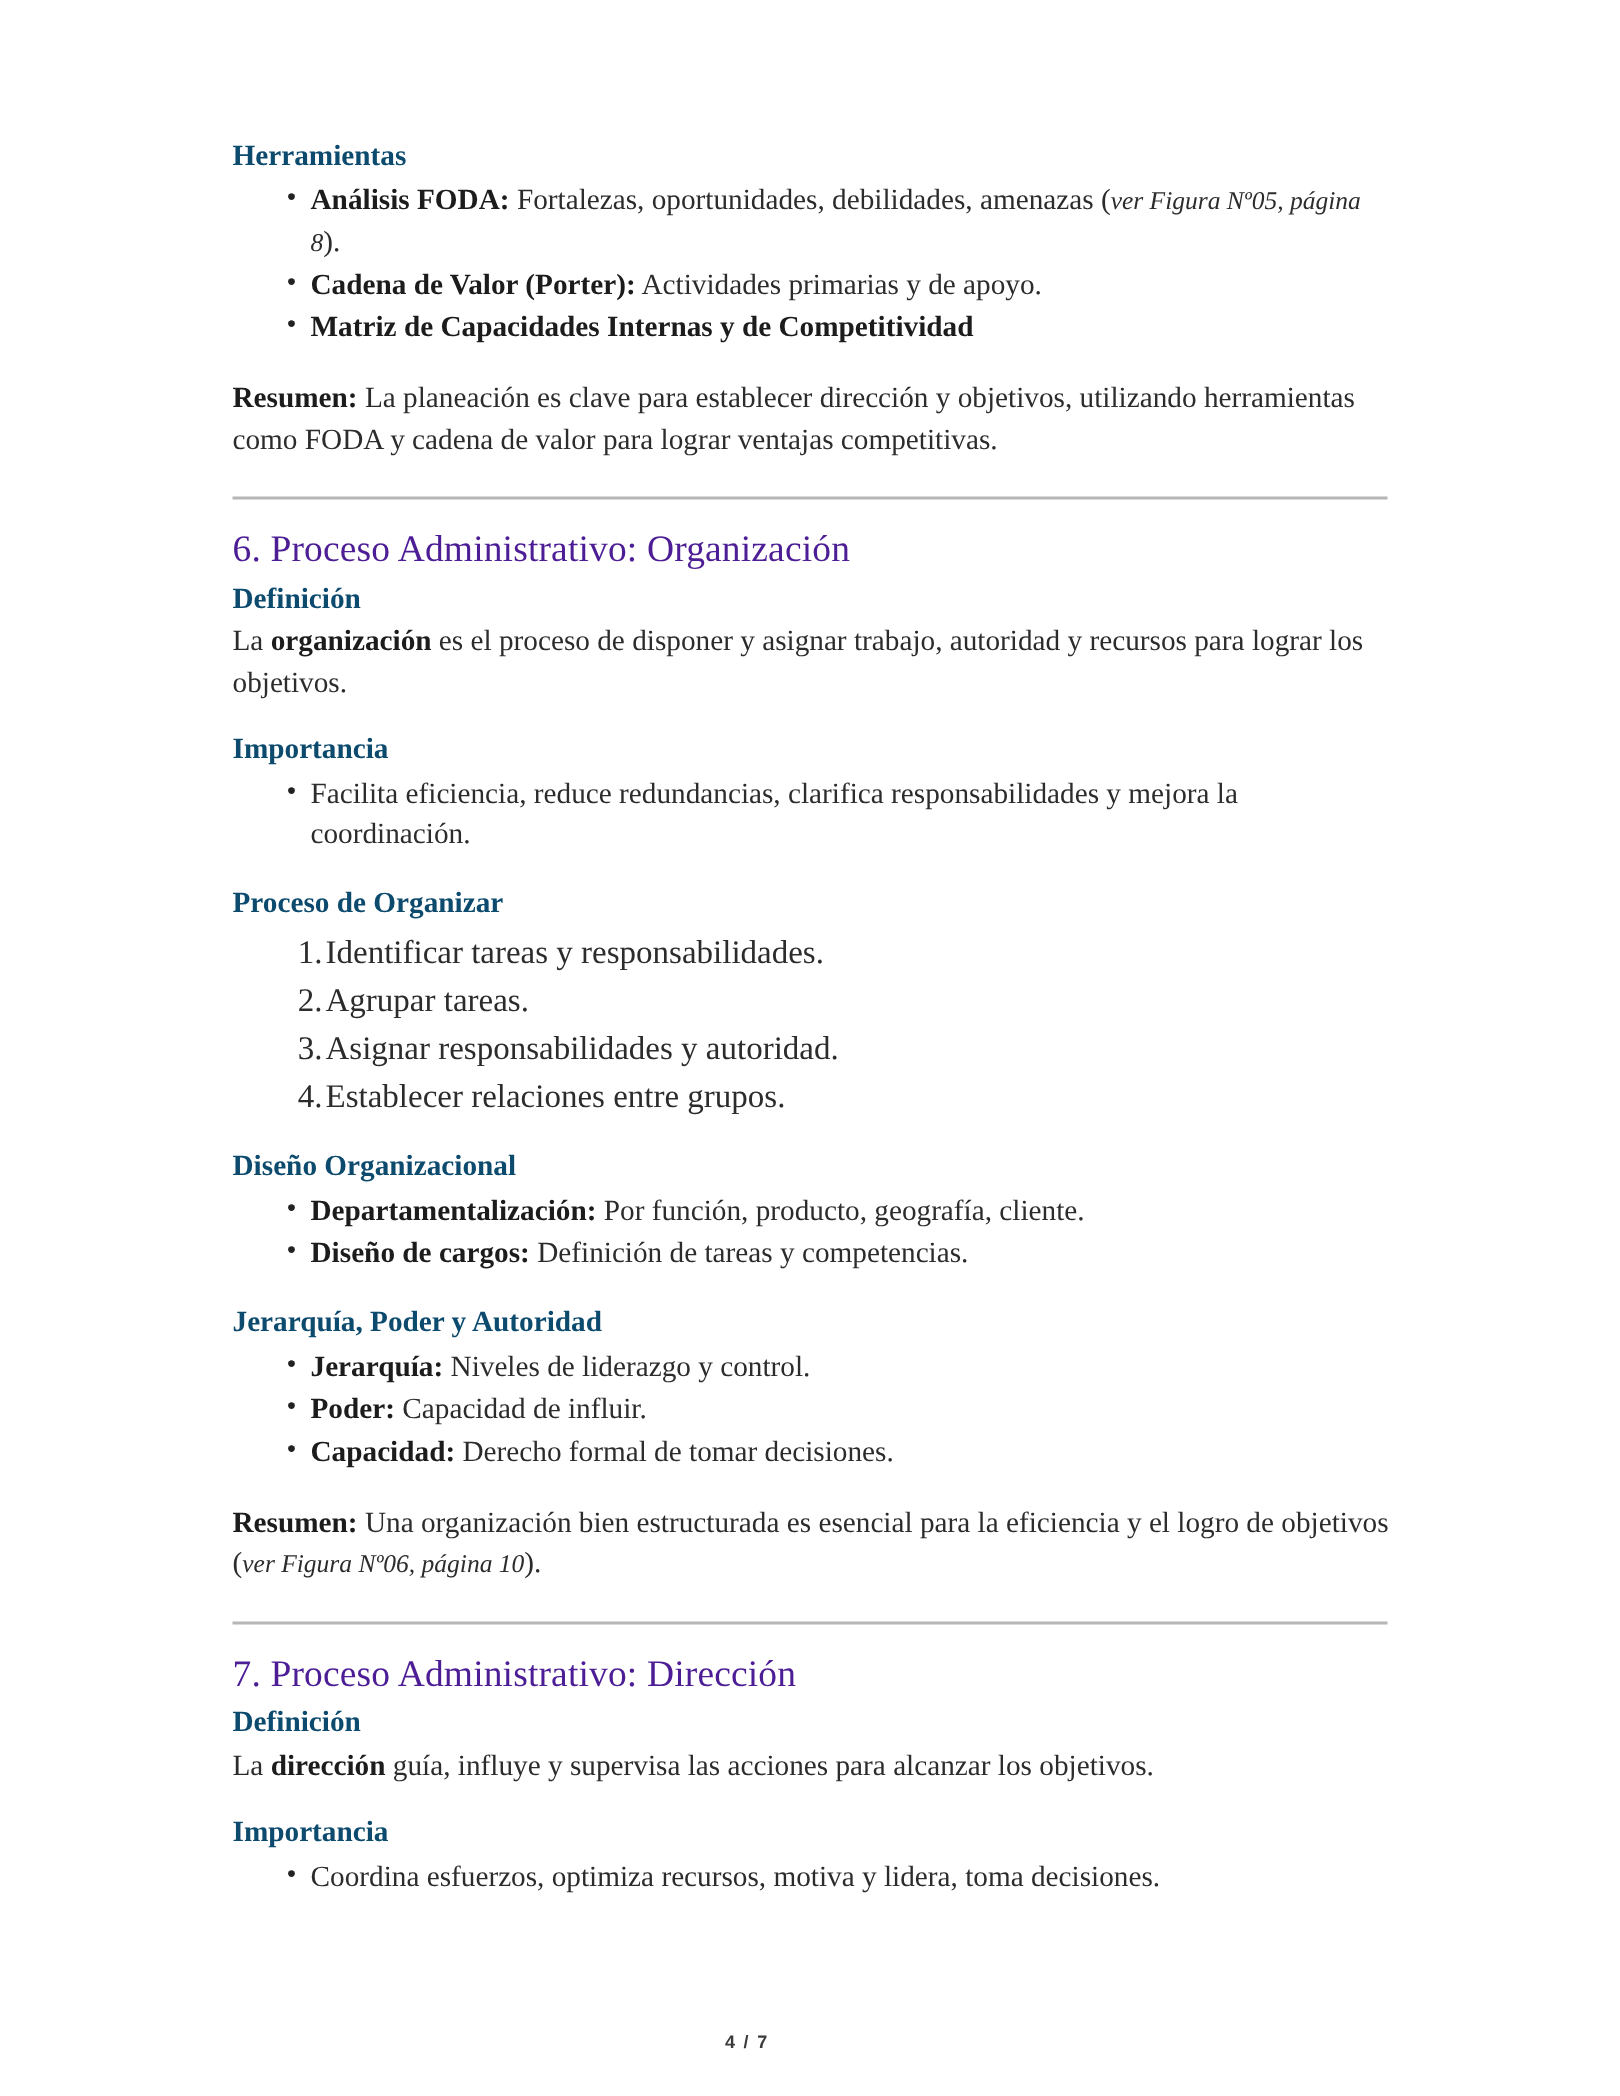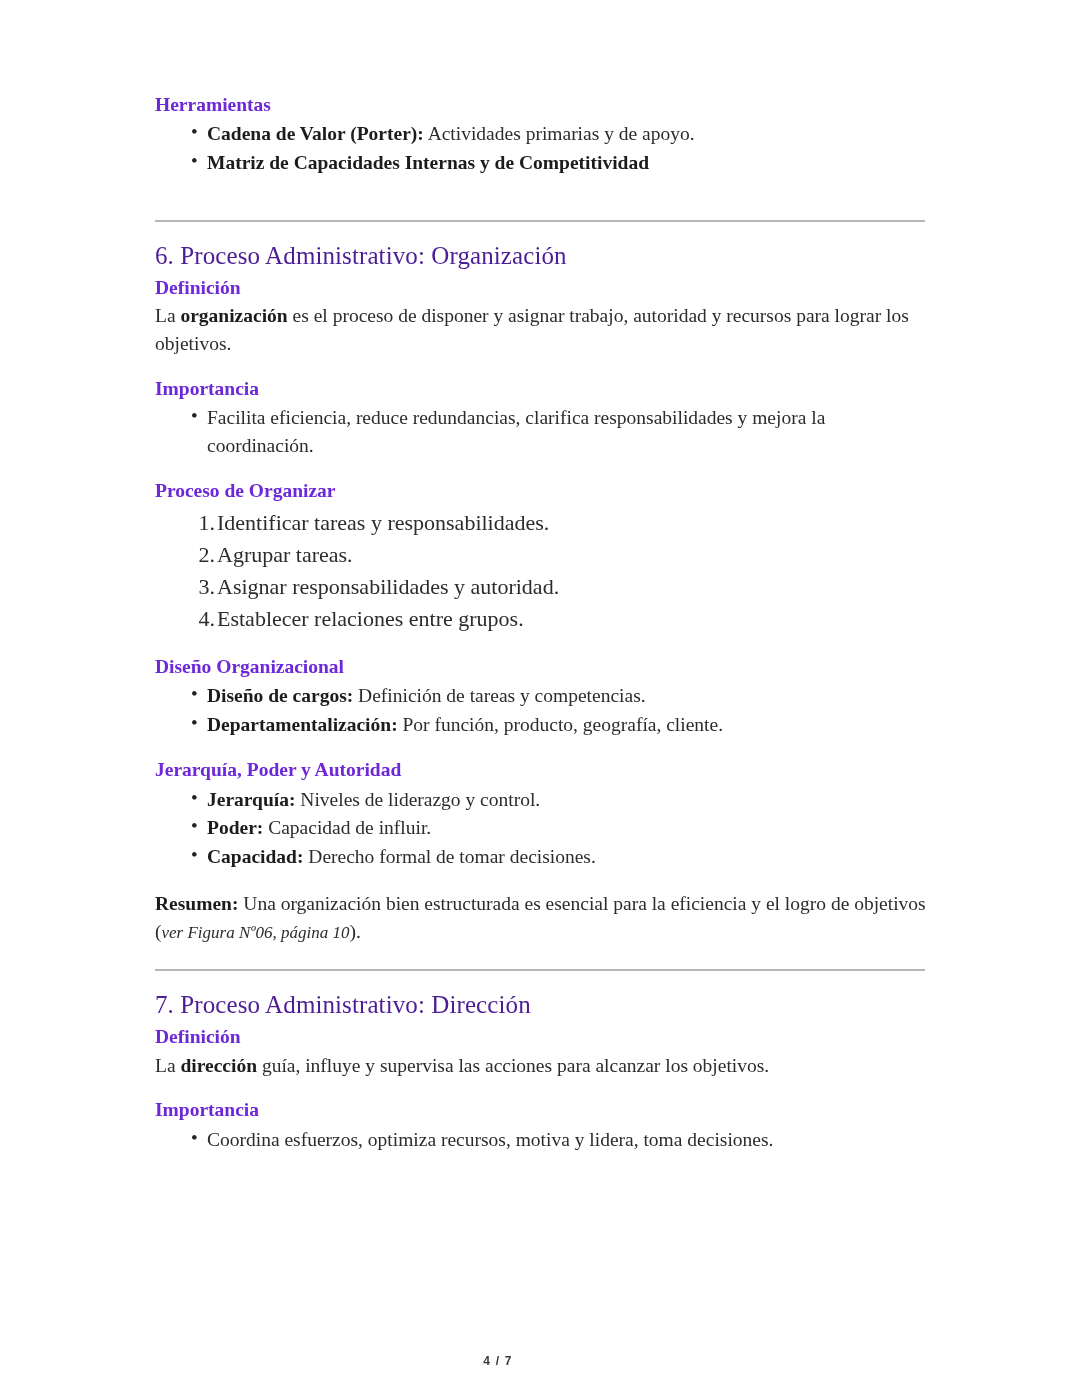--- a/index.html
+++ b/index.html
@@ -35,21 +35,21 @@
     padding: 0;
     letter-spacing: 0.1px;
     color: #4c1d95;
   }
   h3.sub-head {
     font-size: 19.5px;
     font-weight: 700;
     line-height: 1.3;
     margin: 0 0 2px 0;
     padding: 0;
-    color: #6d28d9;
+    color: #0c4a6e;
   }
   .gap-md { height: 18px; }
   .gap-lg { height: 24px; }
 
   
   p.para {
     font-size: 19.5px;
     line-height: 1.42;
     margin: 0;
     padding: 0;
@@ -132,29 +132,35 @@
 </head>
 <body>
 
 <div class="page">
   <div class="content">
 
     <h3 class="sub-head">Herramientas</h3>
 
     <ul class="bullets">
       <li>
+        <span class="b">Análisis FODA:</span><span> Fortalezas, oportunidades, debilidades, amenazas (</span><span class="it">ver Figura Nº05, página 8</span><span>).</span>
+      </li>
+      <li>
         <span class="b">Cadena de Valor (Porter):</span><span> Actividades primarias y de apoyo.</span>
       </li>
       <li>
         <span class="b">Matriz de Capacidades Internas y de Competitividad</span><span></span>
       </li>
     </ul>
 
     <div class="gap-md"></div>
 
+    <p class="para">
+      <span class="b">Resumen:</span><span> La planeación es clave para establecer dirección y objetivos, utilizando herramientas como FODA y cadena de valor para lograr ventajas competitivas.</span>
+    </p>
 
     <div class="gap-lg"></div>
     <hr class="divider">
     <div class="gap-md"></div>
 
     <h2 class="section-title">6. Proceso Administrativo: Organización</h2>
 
     <h3 class="sub-head">Definición</h3>
     <p class="para">
       <span>La </span><span class="b">organización</span><span> es el proceso de disponer y asignar trabajo, autoridad y recursos para lograr los objetivos.</span>
@@ -175,24 +181,24 @@
       <li>Agrupar tareas.</li>
       <li>Asignar responsabilidades y autoridad.</li>
       <li>Establecer relaciones entre grupos.</li>
     </ol>
 
     <div class="gap-md"></div>
 
     <h3 class="sub-head">Diseño Organizacional</h3>
     <ul class="bullets">
       <li>
+        <span class="b">Departamentalización:</span><span> Por función, producto, geografía, cliente.</span>
+      </li>
+      <li>
         <span class="b">Diseño de cargos:</span><span> Definición de tareas y competencias.</span>
-      </li>
-      <li>
-        <span class="b">Departamentalización:</span><span> Por función, producto, geografía, cliente.</span>
       </li>
     </ul>
 
     <div class="gap-md"></div>
 
     <h3 class="sub-head">Jerarquía, Poder y Autoridad</h3>
     <ul class="bullets">
       <li>
         <span class="b">Jerarquía:</span><span> Niveles de liderazgo y control.</span>
       </li>

